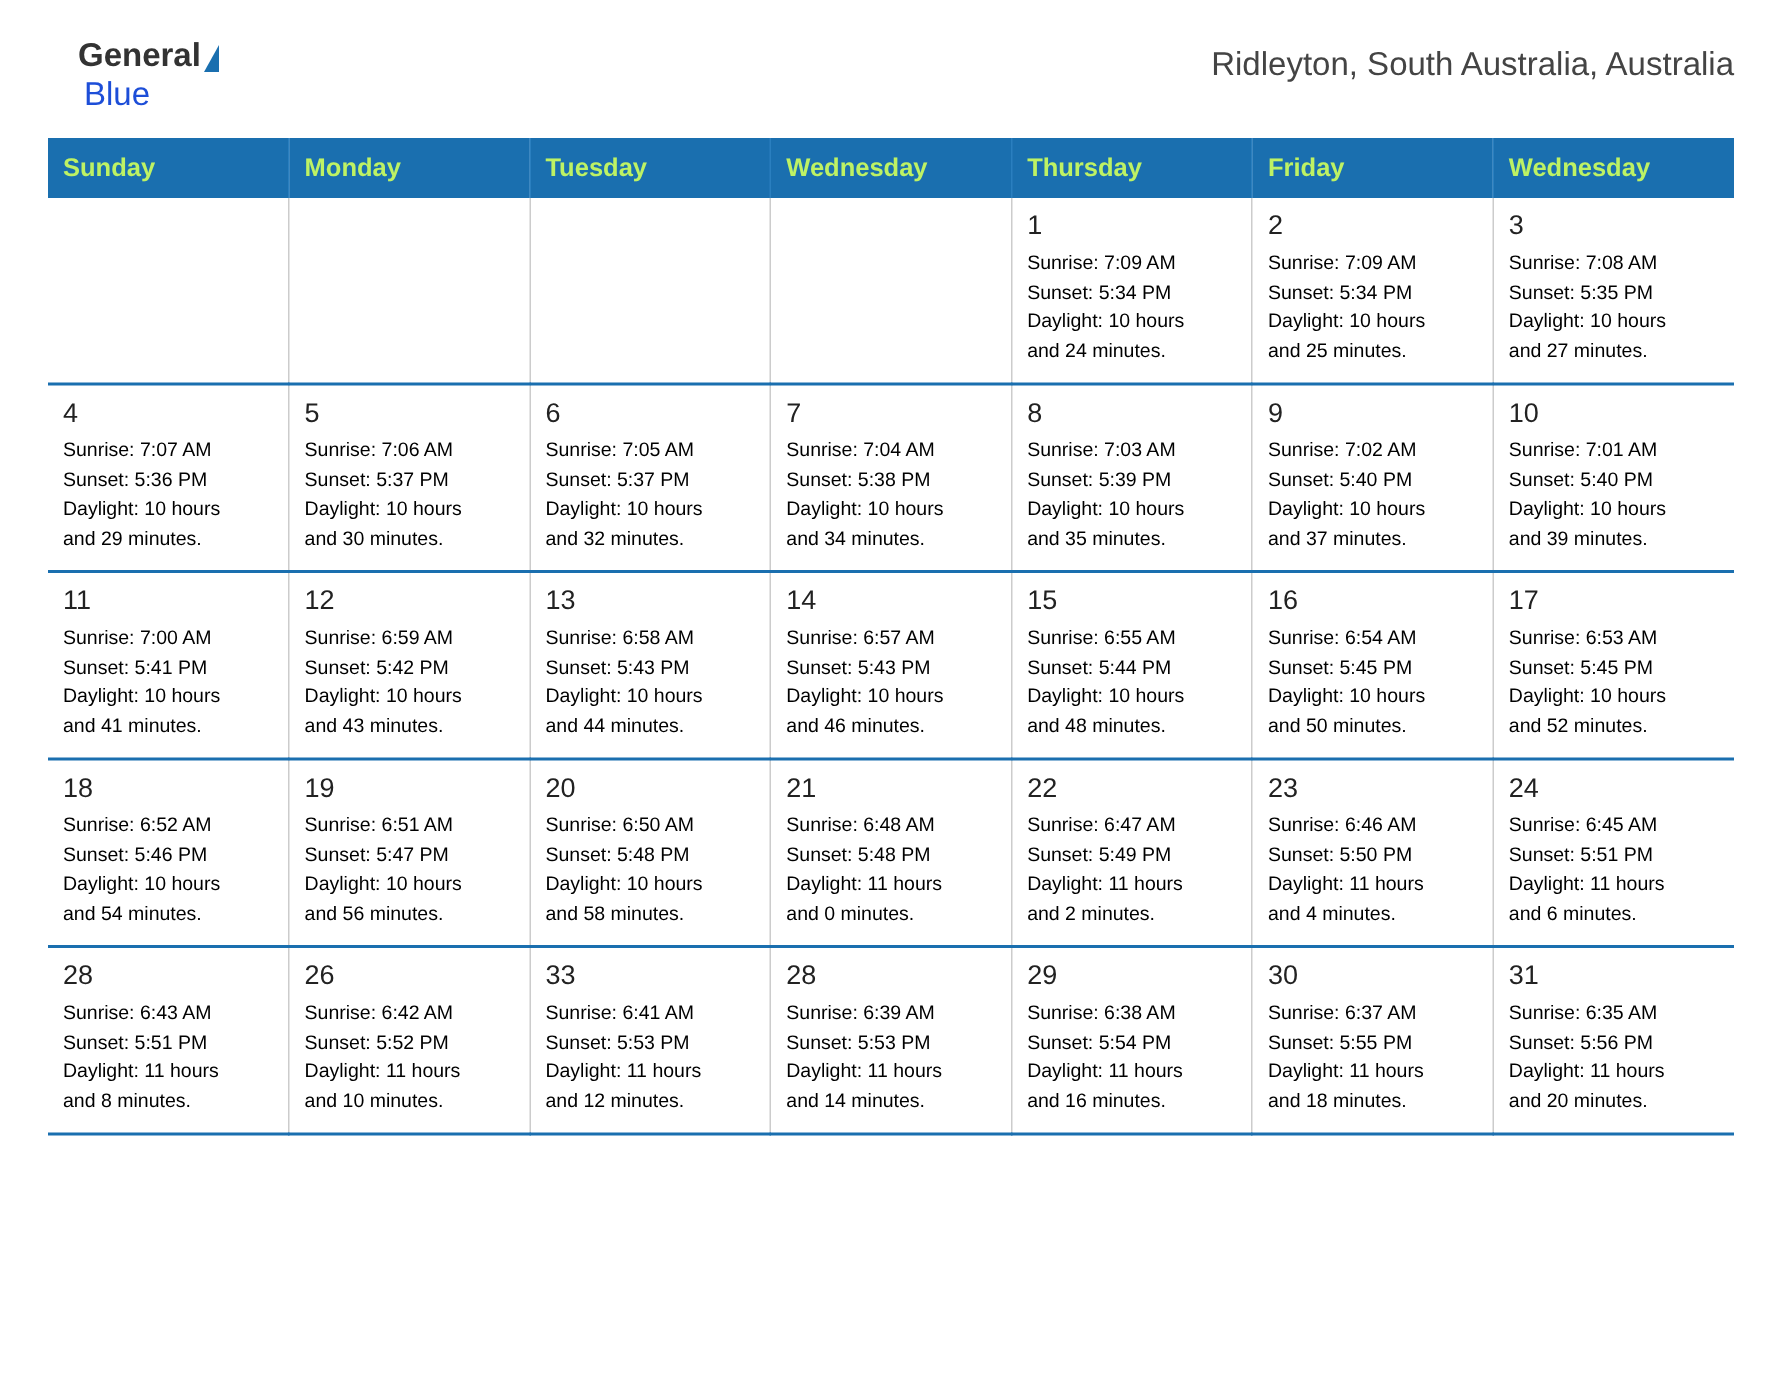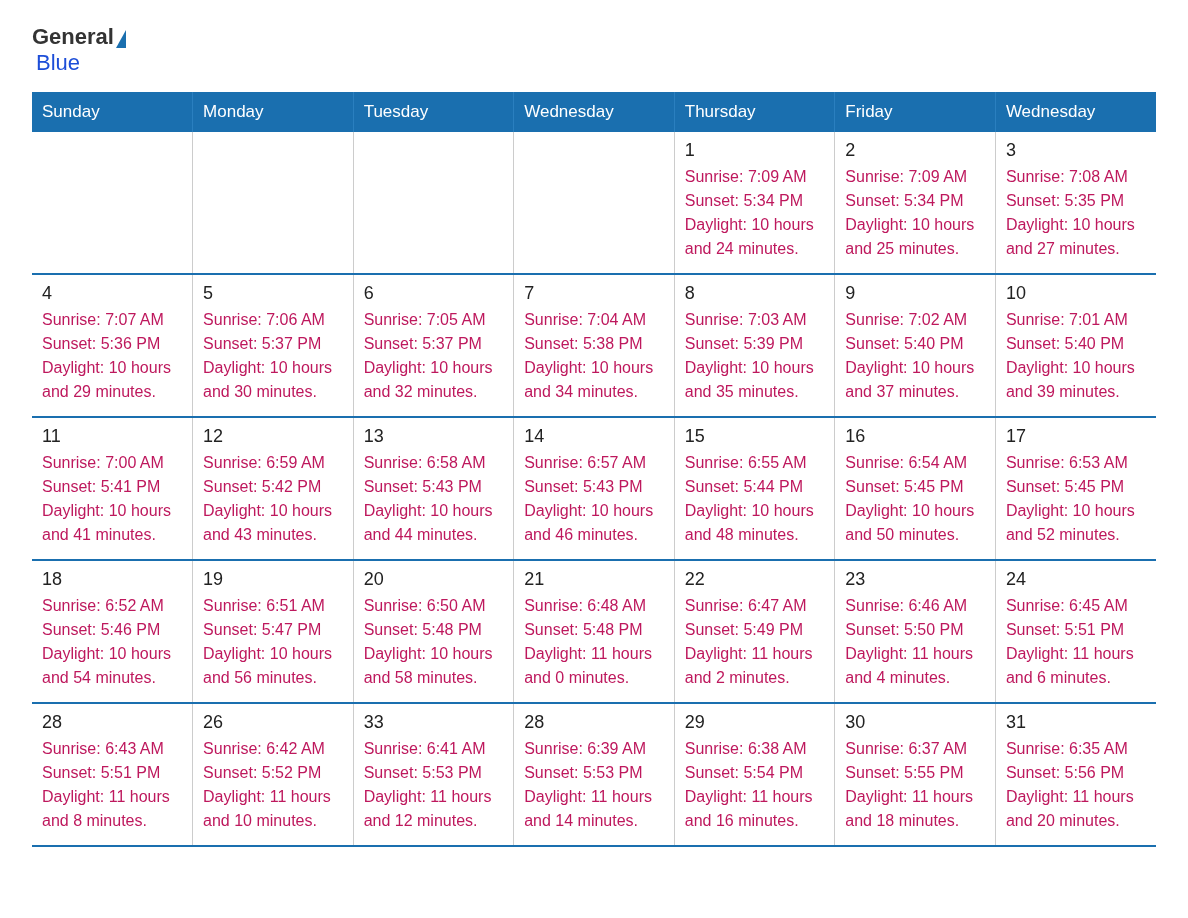--- a/index.html
+++ b/index.html
@@ -13,20 +13,21 @@
     .header {
       display: flex;
       justify-content: space-between;
       align-items: flex-start;
       margin-bottom: 16px;
     }
     .logo {
       display: flex;
       align-items: flex-end;
       gap: 4px;
+      margin-left: 20px;
     }
     .logo-text-general {
       font-size: 22px;
       font-weight: bold;
       color: #333;
     }
     .logo-text-blue {
       font-size: 22px;
       font-weight: normal;
       color: #1d4ed8;
@@ -55,23 +56,23 @@
       margin-top: 6px;
     }
     table {
       width: 100%;
       border-collapse: collapse;
     }
     thead tr {
       background-color: #1a6faf;
     }
     thead th {
-      color: #ffffff;
+      color: #bef264;
       font-size: 17px;
-      font-weight: normal;
+      font-weight: bold;
       padding: 10px 10px;
       text-align: left;
       border-right: 1px solid #2a7fbf;
     }
     thead th:last-child {
       border-right: none;
     }
     tbody tr {
       border-bottom: 2px solid #1a6faf;
     }
@@ -89,42 +90,43 @@
       border-right: none;
     }
     .day-num {
       font-size: 18px;
       font-weight: normal;
       color: #222;
       margin-bottom: 4px;
       display: block;
     }
     .day-info {
-      font-size: 16px;
-      color: #be185d;
+      font-size: 13px;
+      color: #000000;
       line-height: 1.5;
     }
     .empty-cell {
       background: #fff;
     }
   </style>
 </head>
 <body>
 
 <div class="header">
   <div class="logo">
     <div style="display:flex;flex-direction:column;align-items:flex-start;">
       <div style="display:flex;align-items:center;">
         <span class="logo-text-general">General</span>
         <div class="logo-triangle"></div>
       </div>
       <span class="logo-text-blue" style="margin-left:4px;">Blue</span>
     </div>
   </div>
   <div class="title-area">
+    <div class="location">Ridleyton, South Australia, Australia</div>
   </div>
 </div>
 
 <table>
   <thead>
     <tr>
     <th>Sunday</th>
         <th>Monday</th>
         <th>Tuesday</th>
         <th>Wednesday</th>

